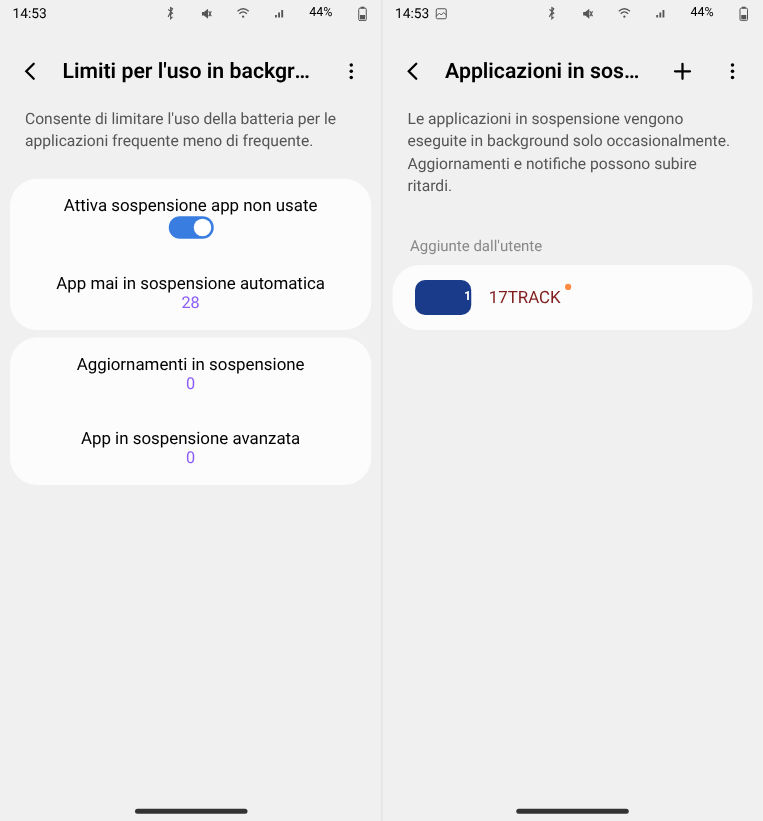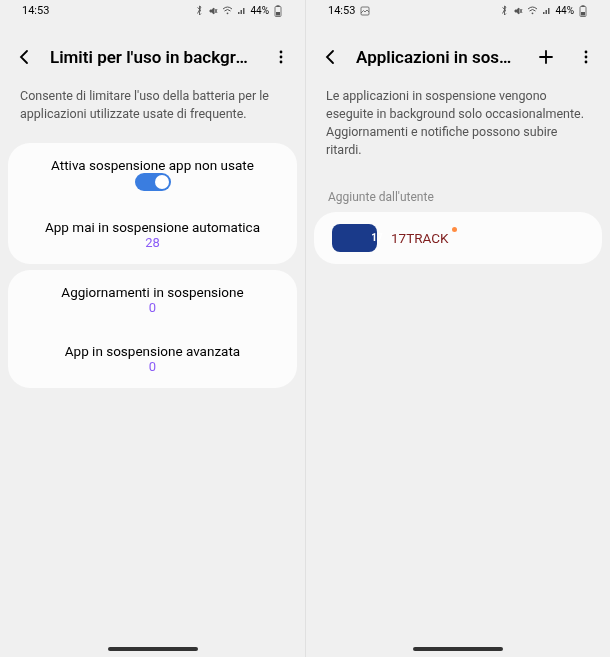--- a/index.html
+++ b/index.html
@@ -1,21 +1,21 @@
 <!DOCTYPE html>
 <html><head>
   <meta charset="utf-8">
   <style>
     * { margin: 0; padding: 0; box-sizing: border-box; }
     body { font-family: -apple-system, BlinkMacSystemFont, 'Segoe UI', Roboto, sans-serif; background: #f5f5f5; width: 610px; height: 657px; display: flex; }
     .screen { width: 305px; height: 657px; background: #f0f0f0; position: relative; }
     .screen + .screen { border-left: 1px solid #e0e0e0; }
-    .statusbar { display: flex; justify-content: space-between; align-items: center; padding: 4px 22px 2px; font-size: 11px; color: #000; }
+    .statusbar { display: flex; justify-content: space-between; align-items: center; padding: 4px 10px 2px; font-size: 11px; color: #000; }
     .status-left { display: flex; align-items: center; gap: 4px; }
-    .status-right { display: flex; align-items: center; gap: 3px; font-size: 10px; }
+    .status-right { display: flex; align-items: center; gap: 18px; font-size: 10px; }
     .status-icon { width: 11px; height: 11px; display: inline-flex; align-items: center; justify-content: center; }
     .header { display: flex; align-items: center; padding: 26px 12px 8px; gap: 14px; }
     .back-btn { width: 24px; height: 24px; display: flex; align-items: center; justify-content: center; flex-shrink: 0; }
     .header-title { font-size: 17px; font-weight: 600; color: #000; flex: 1; white-space: nowrap; overflow: hidden; text-overflow: ellipsis; }
     .header-actions { display: flex; gap: 16px; align-items: center; }
     .icon-btn { width: 24px; height: 24px; display: flex; align-items: center; justify-content: center; }
     .description { padding: 10px 20px 14px; font-size: 12.5px; line-height: 1.45; color: #555; }
     .list-group { background: #fcfcfc; border-radius: 22px; margin: 6px 8px; overflow: hidden; }
     .list-row { display: flex; align-items: center; justify-content: space-between; padding: 14px 18px; font-size: 13.5px; color: #000; flex-direction: column; }
     .list-row-label { flex: 1; }
@@ -82,21 +82,21 @@
       <div class="icon-btn">
         <svg width="18" height="18" viewBox="0 0 18 18">
             <circle cx="9" cy="4" r="1.4" fill="#000"></circle>
             <circle cx="9" cy="9" r="1.4" fill="#000"></circle>
             <circle cx="9" cy="14" r="1.4" fill="#000"></circle>
           </svg>
       </div>
     </div>
   </div>
 
-  <div class="description">Consente di limitare l'uso della batteria per le applicazioni utilizzate usate di frequente.</div>
+  <div class="description">Consente di limitare l'uso della batteria per le applicazioni frequente meno di frequente.</div>
 
   <div class="list-group">
     <div class="list-row">
       <span class="list-row-label">Attiva sospensione app non usate</span>
       <div class="toggle"></div>
     </div>
     <div class="list-row">
       <span class="list-row-label">App mai in sospensione automatica</span>
       <span class="list-row-val">28</span>
     </div>

